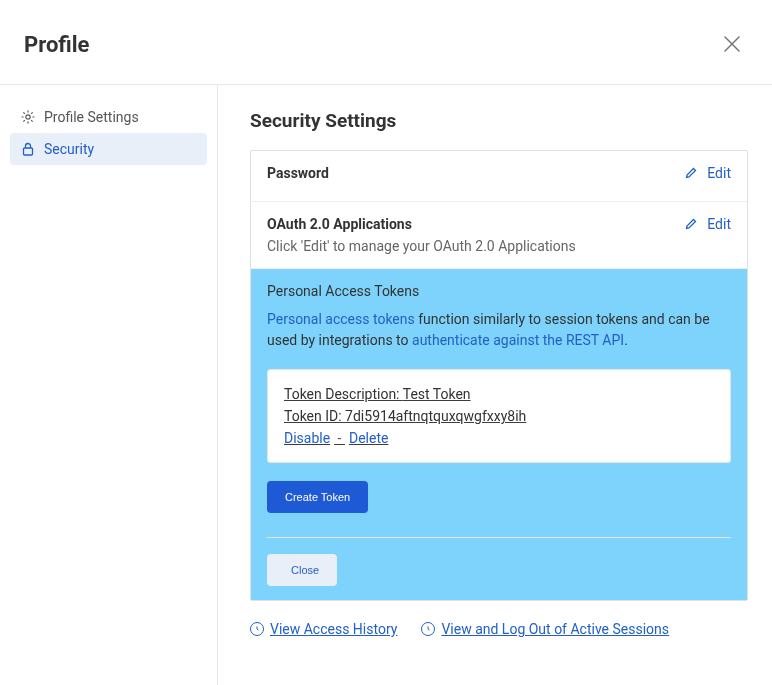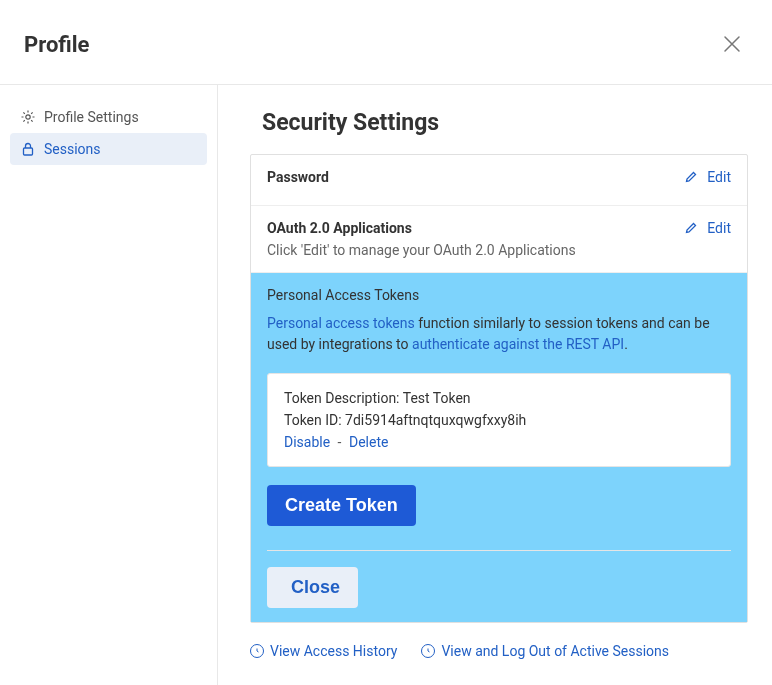--- a/index.html
+++ b/index.html
@@ -58,22 +58,22 @@
     background: #e9eff8;
     color: #2260c5;
   }
   .nav-item svg { flex-shrink: 0; }
   .main {
     flex: 1;
     padding: 24px 24px 24px 32px;
     overflow-y: auto;
   }
   .main h2 {
-    margin: 0 0 18px 12px;
-    font-size: 23px;
+    margin: 0 0 18px 0;
+    font-size: 19px;
     font-weight: 700;
     color: #333;
   }
   .panel {
     border: 1px solid #e0e0e0;
     border-radius: 2px;
     background: #fff;
   }
   .section {
     padding: 14px 16px;
@@ -110,31 +110,32 @@
     margin: 10px 0 18px 0;
     line-height: 1.5;
   }
   .pat-desc a { color: #2260c5; text-decoration: none; }
   .token-box {
     background: #fff;
     border: 1px solid #e5e5e5;
     border-radius: 3px;
     padding: 16px;
     margin-bottom: 18px;
+    text-decoration: underline;
   }
   .token-line { margin-bottom: 6px; color: #333; }
   .token-actions { margin-top: 5px; }
   .token-actions .link { color: #2260c5; cursor: pointer; }
   .token-actions .sep { color: #555; margin: 0 4px; }
   .btn {
     display: inline-block;
     padding: 10px 18px;
     border-radius: 4px;
-    font-weight: 700;
-    font-size: 18px;
+    font-weight: 400;
+    font-size: 11px;
     cursor: pointer;
     border: none;
   }
   .btn-primary {
     background: #1e5ad6;
     color: #fff;
   }
   .divider {
     border-top: 1px solid #e5e5e5;
     margin: 24px 0 16px 0;
@@ -149,20 +150,21 @@
     display: flex;
     gap: 24px;
   }
   .footer-link {
     color: #2260c5;
     display: flex;
     align-items: center;
     gap: 6px;
     cursor: pointer;
     font-size: 14px;
+    text-decoration: underline;
   }
   .circ-icon {
     width: 14px;
     height: 14px;
     border: 1.5px solid #2260c5;
     border-radius: 50%;
     display: inline-flex;
     align-items: center;
     justify-content: center;
     font-size: 9px;
@@ -189,21 +191,21 @@
           <circle cx="8" cy="8" r="2.2"></circle>
           <path d="M8 1.5v2M8 12.5v2M14.5 8h-2M3.5 8h-2M12.6 3.4l-1.4 1.4M4.8 11.2l-1.4 1.4M12.6 12.6l-1.4-1.4M4.8 4.8 3.4 3.4"></path>
         </svg>
       <span>Profile Settings</span>
     </div>
     <div class="nav-item active">
       <svg width="16" height="16" viewBox="0 0 16 16" fill="none" stroke="currentColor" stroke-width="1.3">
           <rect x="3.5" y="7" width="9" height="7" rx="1"></rect>
           <path d="M5.5 7V5a2.5 2.5 0 0 1 5 0v2"></path>
         </svg>
-      <span>Sessions</span>
+      <span>Security</span>
     </div>
   </div>
 
   <div class="main">
     <h2>Security Settings</h2>
 
     <div class="panel">
 
       <div class="section">
         <div class="section-title">Password</div>

